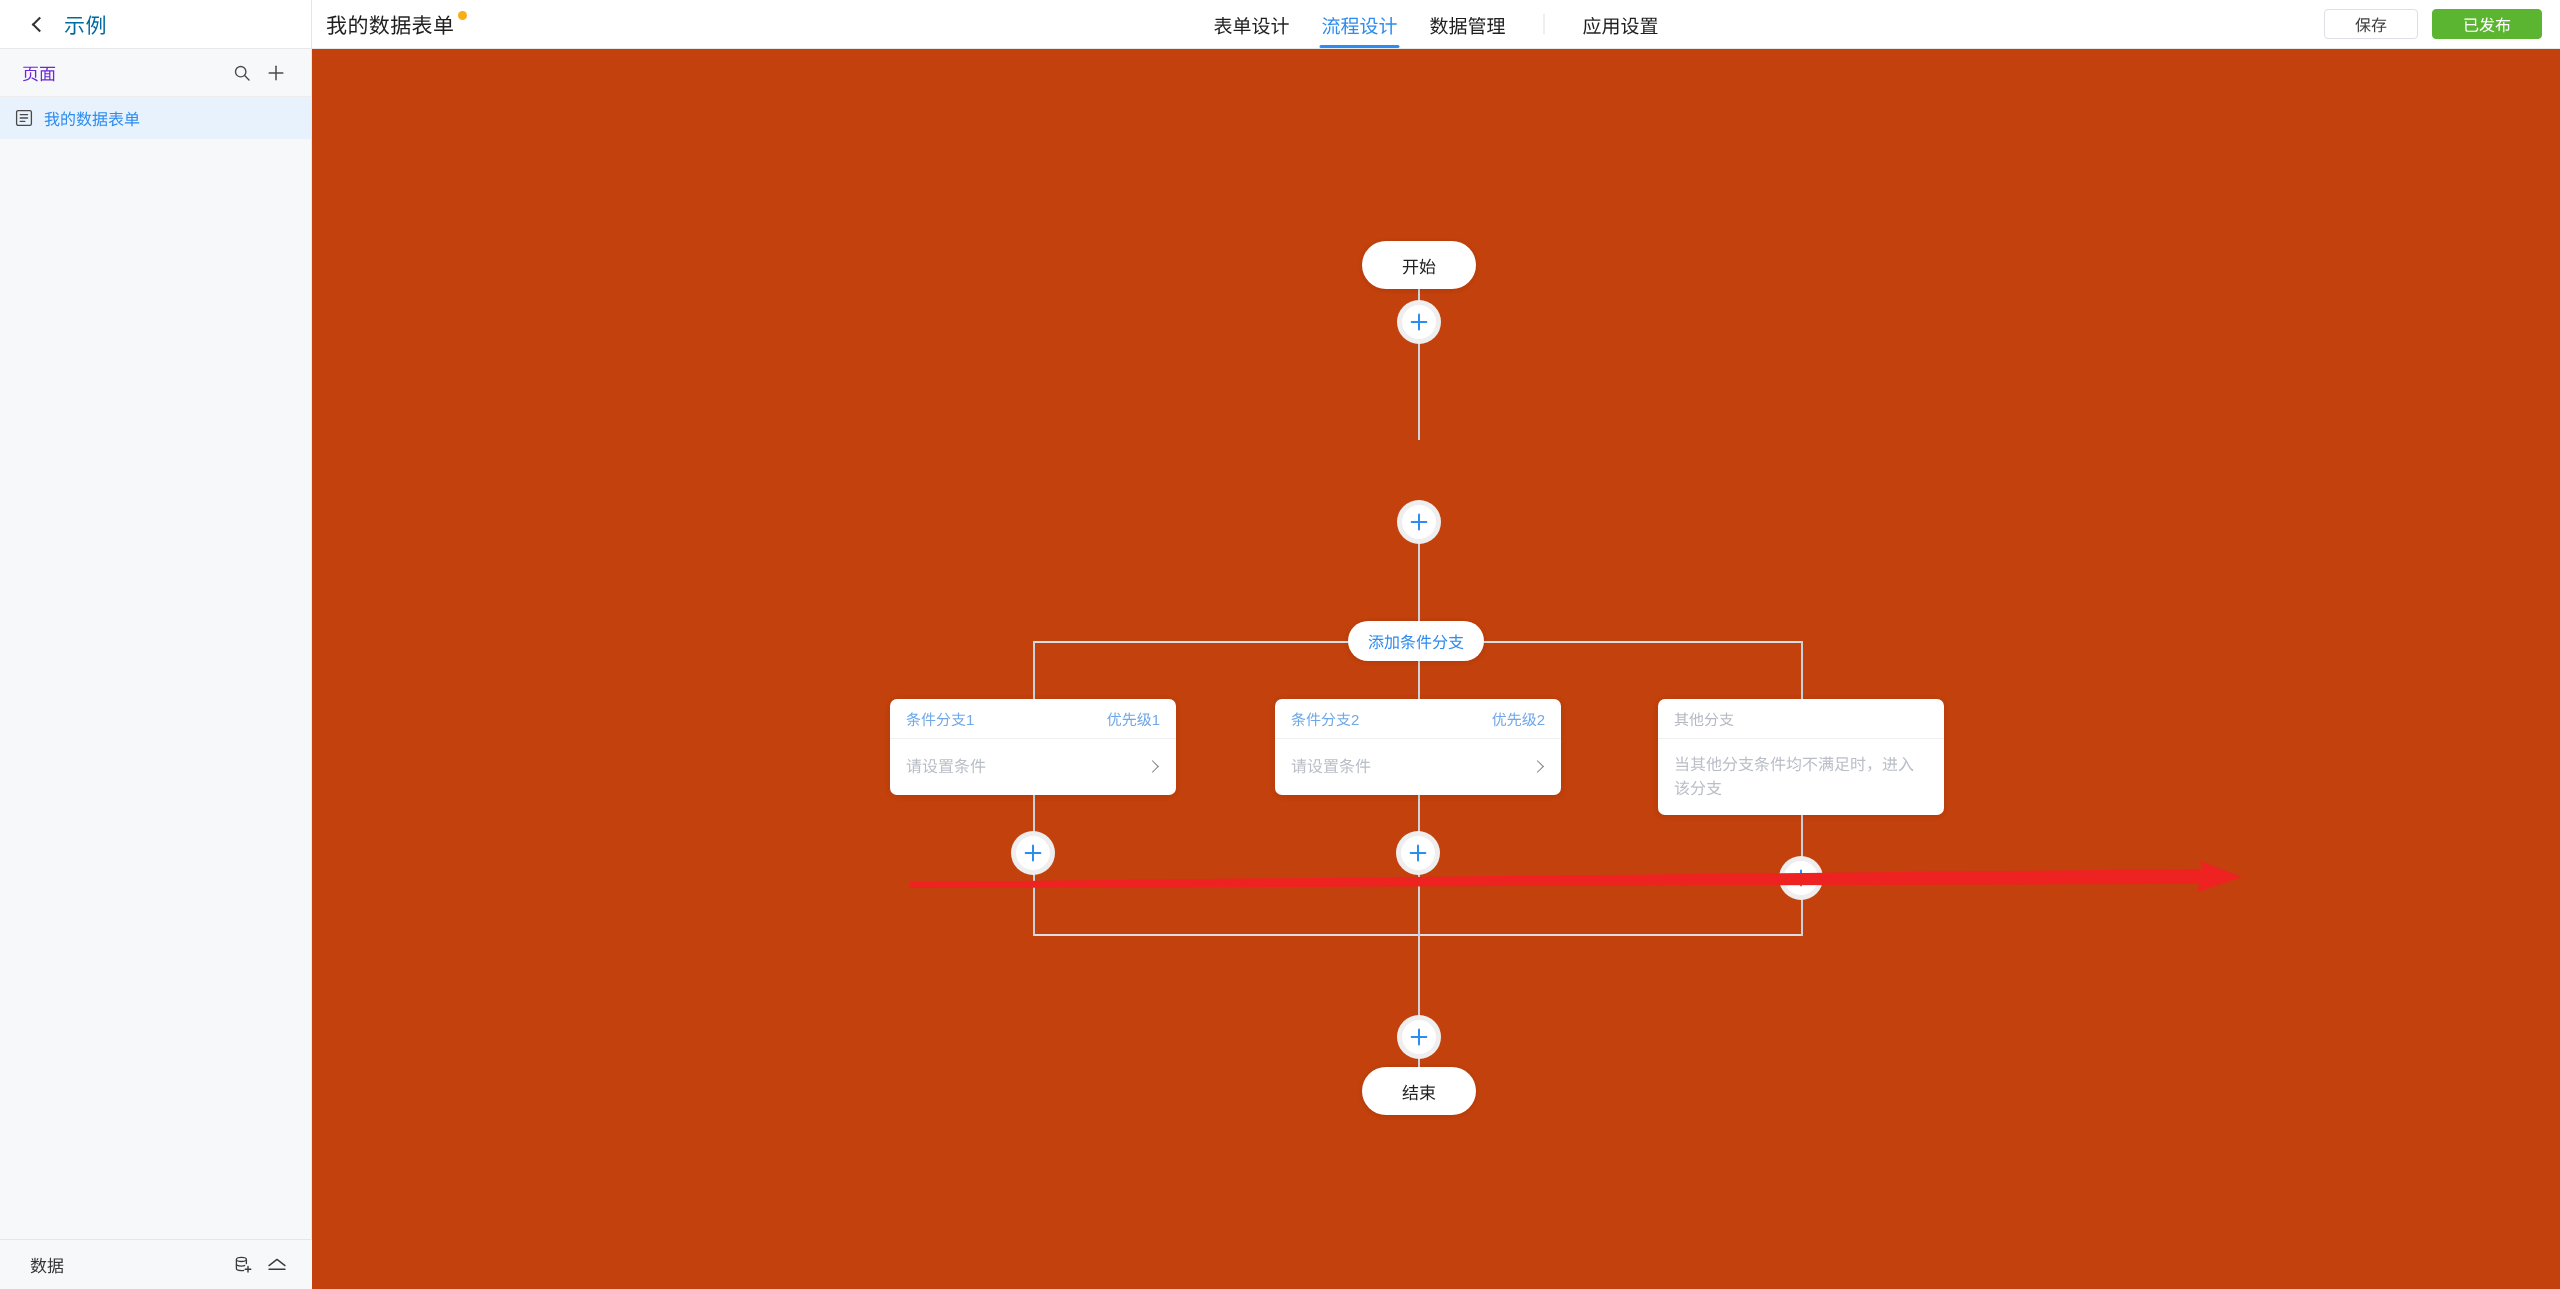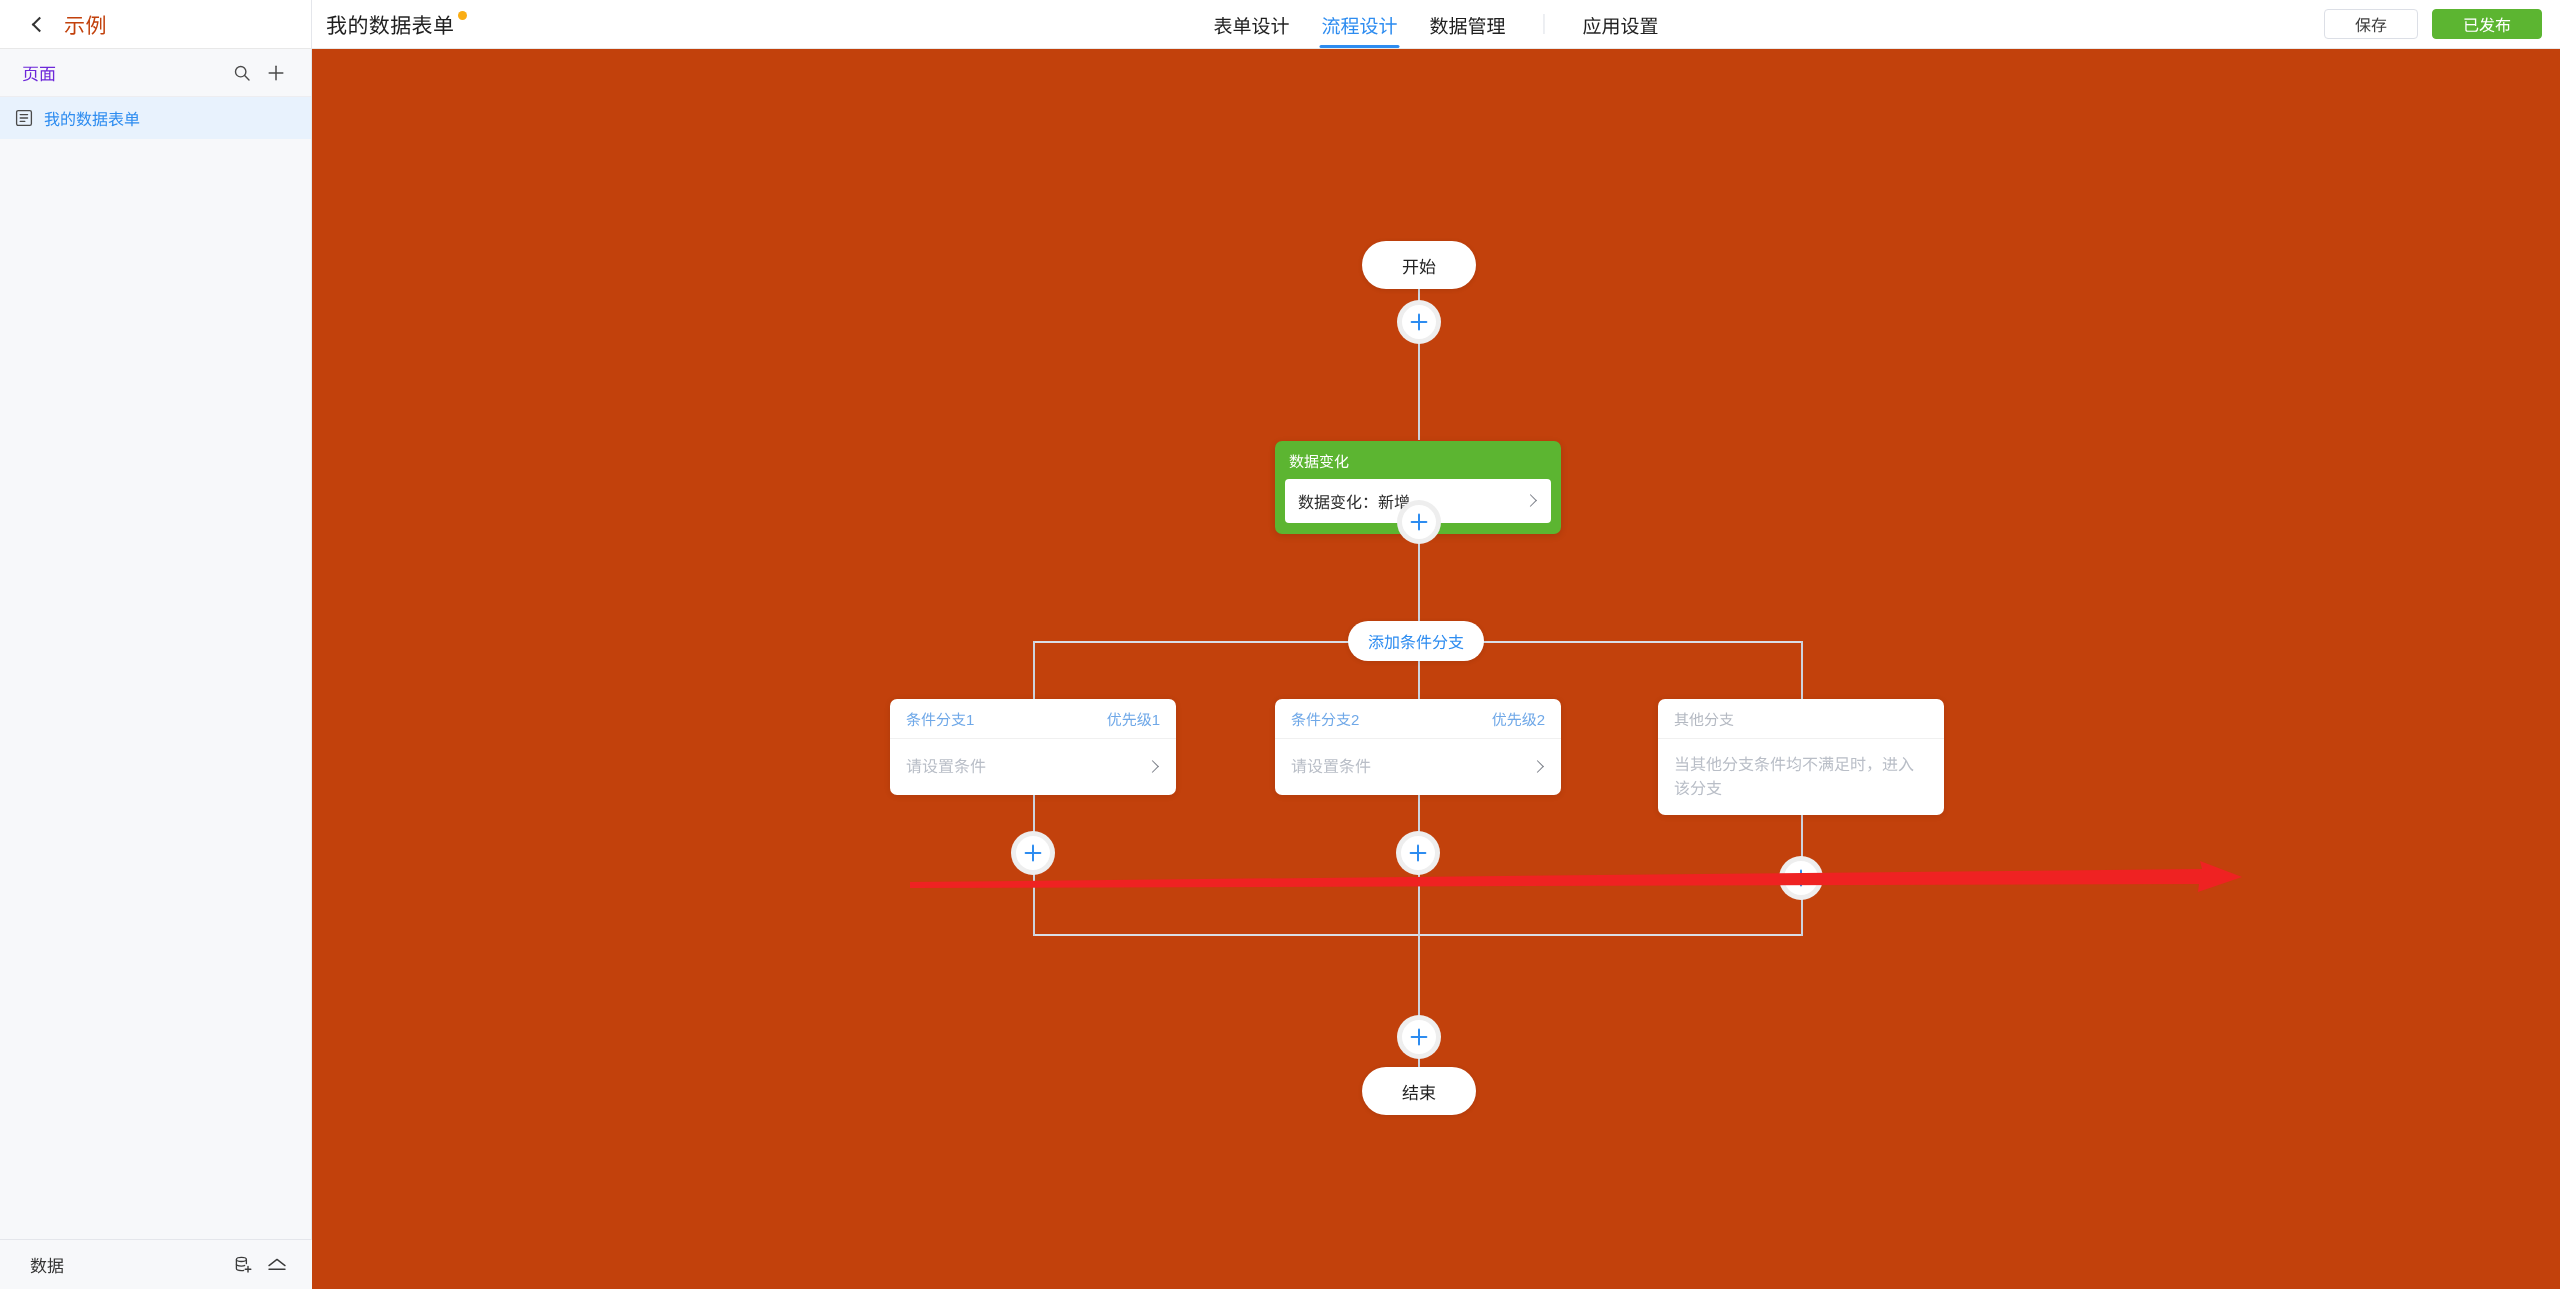--- a/index.html
+++ b/index.html
@@ -55,21 +55,21 @@
     left: 6px;
     top: 4px;
     width: 9px;
     height: 9px;
     border-left: 2.1px solid #333333;
     border-bottom: 2.1px solid #333333;
     transform: rotate(45deg);
   }
   .app-name {
     font-size: 21px;
-    color: #c2410c;
+    color: #0369a1;
     margin-left: 18px;
     letter-spacing: 0.5px;
   }
   .pages-bar {
     height: 48px;
     display: flex;
     align-items: center;
     padding: 0 22px 0 22px;
     box-sizing: border-box;
     border-bottom: 1px solid #ededf0;
@@ -538,29 +538,20 @@
         <span>开始</span>
       </div>
 
       <div class="plus-btn" style="left:1090px; top:256px;">
         <svg width="20" height="20" viewBox="0 0 20 20" aria-hidden="true">
           <line x1="10" y1="2.6" x2="10" y2="17.4" stroke="#2d8cf0" stroke-width="2" stroke-linecap="round"></line>
           <line x1="2.6" y1="10" x2="17.4" y2="10" stroke="#2d8cf0" stroke-width="2" stroke-linecap="round"></line>
         </svg>
       </div>
 
-      <div class="trigger-card" style="left:963px; top:392px;">
-        <div class="trigger-head">
-          <span>数据变化</span>
-        </div>
-        <div class="trigger-body">
-          <span class="trigger-body-text">数据变化：新增</span>
-          <span class="chev-right"></span>
-        </div>
-      </div>
 
       <div class="plus-btn" style="left:1090px; top:456px;">
         <svg width="20" height="20" viewBox="0 0 20 20" aria-hidden="true">
           <line x1="10" y1="2.6" x2="10" y2="17.4" stroke="#2d8cf0" stroke-width="2" stroke-linecap="round"></line>
           <line x1="2.6" y1="10" x2="17.4" y2="10" stroke="#2d8cf0" stroke-width="2" stroke-linecap="round"></line>
         </svg>
       </div>
 
       <div class="add-branch-btn" style="left:1036px; top:572px;">
         <span>添加条件分支</span>

